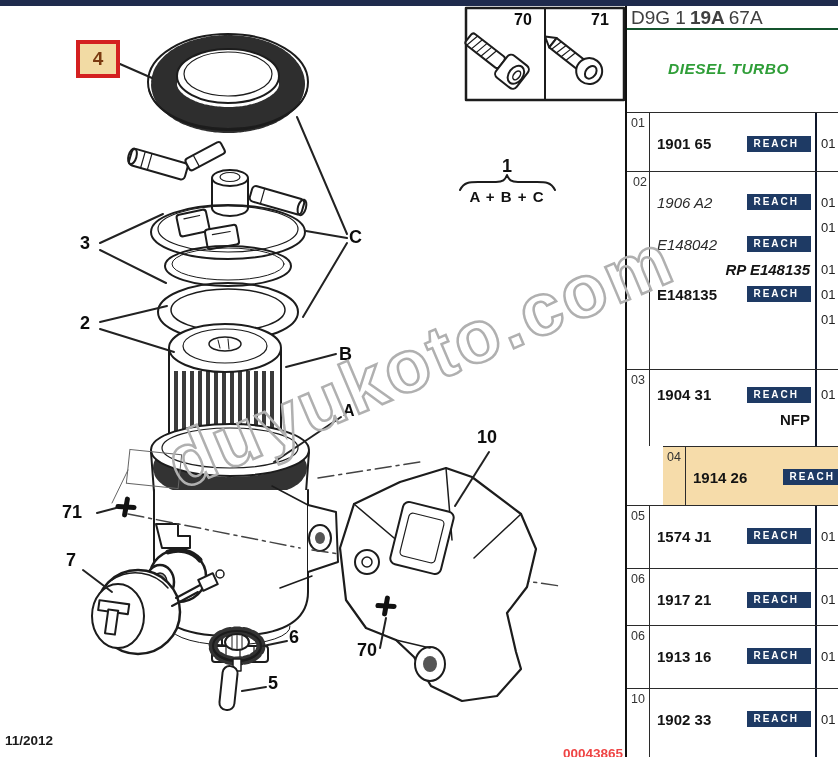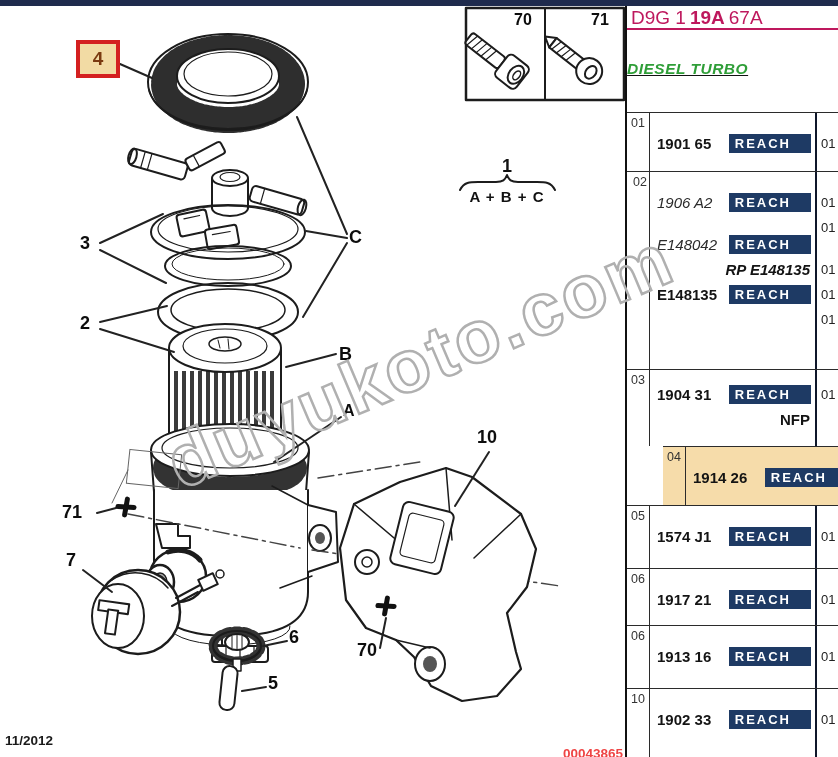--- a/index.html
+++ b/index.html
@@ -40,43 +40,43 @@
   }
   #footer-date { position:absolute; left:5px; top:733px; font-weight:bold; font-size:13.5px; color:#1a1a1a; z-index:4; }
   #footer-doc  { position:absolute; left:545px; top:733px; width:78px; text-align:right; font-weight:bold; font-size:13.5px; color:#ef4444; z-index:4;margin-top:13px; }
 
   
   #table-panel {
     position:absolute; left:625px; top:6px; width:213px; height:751px;
     border-left:2px solid #111; background:#fff; display:flex; flex-direction:column;
   }
   #cat-header {
-    height:24px; border-bottom:2px solid #be185d; font-size:19px; color:#be185d;
+    height:24px; border-bottom:2px solid #14532d; font-size:19px; color:#404040;
     padding:1px 0 0 4px; white-space:nowrap;
   }
   #cat-header .code-bold { font-weight:bold; margin:0 4px; }
   #section-title {
-    height:83px; border-bottom:0; padding:30px 8px 0 0; text-align:left;text-decoration:underline;
+    height:83px; border-bottom:0; padding:30px 8px 0 0; text-align:center;
   }
   #section-title span { color:#2f9e38; font-style:italic; font-weight:bold; font-size:15.5px; letter-spacing:0.5px; }
 
   .trow { display:grid; grid-template-columns:23px 167px 23px; border-top:1px solid #2b2b2b; }
   .trow .ref { border-right:1px solid #2b2b2b; font-size:12.5px; color:#333; padding:3px 0 0 4px; }
   .trow .mid { border-right:2px solid #0f172a; padding-left:7px; padding-right:4px; }
   .trow .qcol { padding-left:4px; font-size:13px; color:#222; }
   .trow.hl { background:#f6dcaa;margin-left:36px; }
 
   .line { display:flex; align-items:center; height:25px; }
   .line.right { justify-content:flex-end; padding-right:1px; }
   .pn { font-size:15px; font-weight:bold; color:#141414; white-space:nowrap; }
   .pn.it { font-weight:normal; font-style:italic; color:#2b2b2b; }
   .pn.bi { font-weight:bold; font-style:italic; }
   .reach {
-    margin-left:auto; background:#1e3a64; color:#fff; font-size:13px; font-weight:bold;
-    letter-spacing:2px; padding:3px 20px 3px 6px; line-height:1; cursor:pointer;
+    margin-left:auto; background:#1e3a64; color:#fff; font-size:10px; font-weight:bold;
+    letter-spacing:2px; padding:3px 12px 3px 6px; line-height:1; cursor:pointer;
   }
   .qline { height:25px; display:flex; align-items:center; }
   .vspace { height:17px; }
   .pt-single .mid, .pt-single .qcol { padding-top:18px; }
   .pt-r2 .mid, .pt-r2 .qcol { padding-top:18px; }
   .pt-r3 .mid, .pt-r3 .qcol { padding-top:12px; }
 </style>
 </head>
 <body>
 

